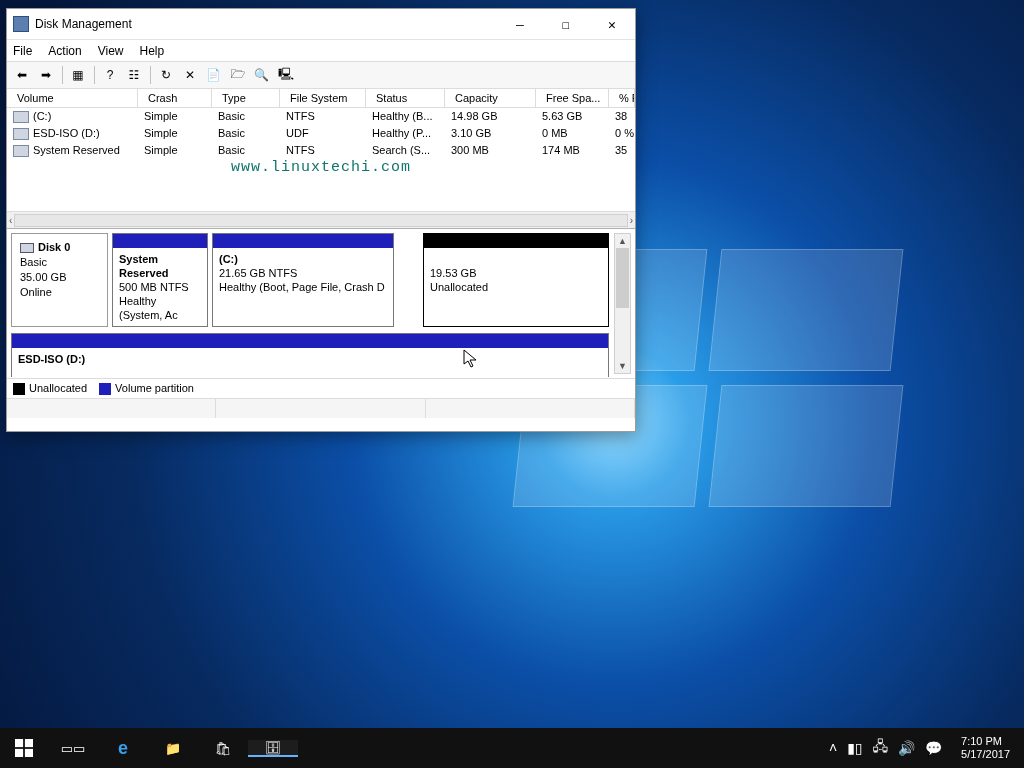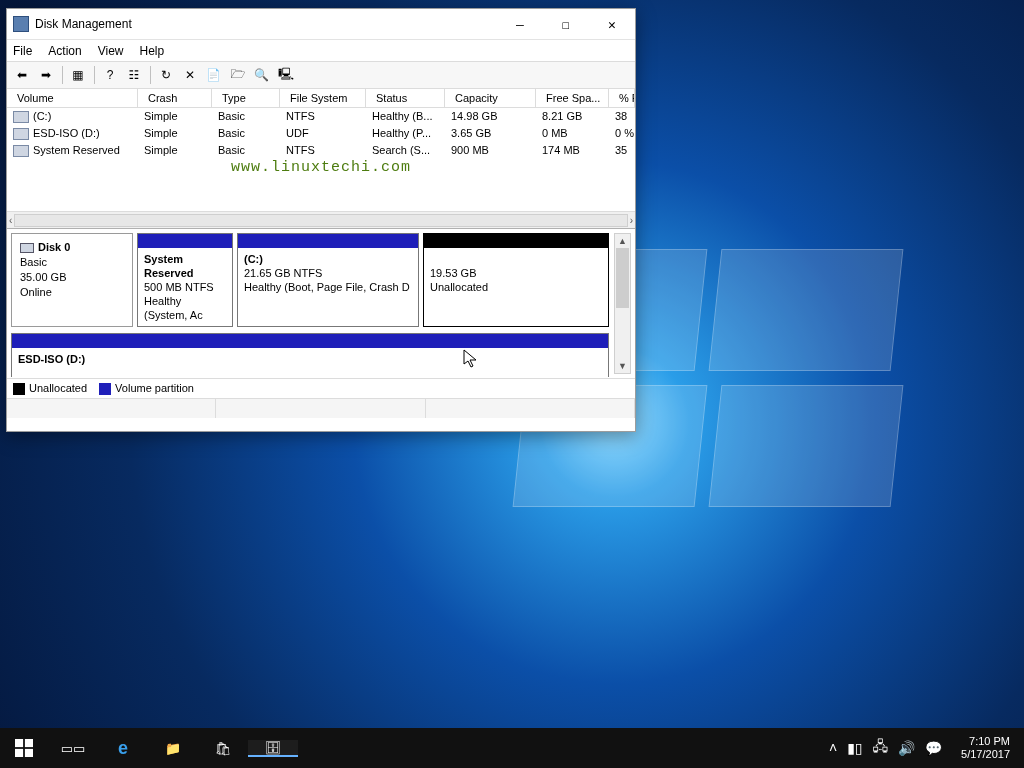--- a/index.html
+++ b/index.html
@@ -17,21 +17,21 @@
 
 
 .taskbar { position:absolute; left:0; bottom:0; width:1024px; height:40px; background:#111; color:#fff; display:flex; align-items:stretch; font-size:13px; }
 .start { width:48px; display:flex; align-items:center; justify-content:center; }
 .start svg { width:18px; height:18px; }
 .search { flex:0 0 342px; background:#2b2b2b; display:flex; align-items:center; padding:0 12px; color:#bdbdbd; }
 .task-icons { display:flex; align-items:center; }
 .task-icons .ti { width:50px; display:flex; align-items:center; justify-content:center; }
 .task-icons .ti.active { border-bottom:2px solid #66b2ff; background:#1d1d1d; }
 .tray { margin-left:auto; display:flex; align-items:center; gap:10px; padding:0 6px; color:#fff; }
-.tray .clock { text-align:right; font-size:11px; line-height:13px; padding:0 8px; }
+.tray .clock { text-align:left; font-size:11px; line-height:13px; padding:0 8px; }
 .tray .glyph { font-size:14px; }
 
 
 .win { position:absolute; left:6px; top:8px; width:630px; height:424px; background:#fff; border:1px solid #9c9c9c; box-shadow:0 4px 18px rgba(0,0,0,.4);}
 .titlebar { height:30px; display:flex; align-items:center; padding:0 0 0 6px; background:#fff; }
 .titlebar .ico { width:16px;height:16px;margin-right:6px;display:inline-block;background:#5a7fb0;border:1px solid #2e4f7d;}
 .titlebar .title { font-size:12px; }
 .winbtns { margin-left:auto; display:flex; }
 .winbtns .wb { width:46px;height:30px;display:flex;align-items:center;justify-content:center;font-size:13px;font-family:Consolas,monospace;}
 
@@ -43,38 +43,38 @@
 
 
 .vol-list { height:122px; overflow:hidden; position:relative; }
 .vol-head { display:flex; background:#fff; border-bottom:1px solid #dcdcdc;}
 .vol-head .vh { font-size:11px; padding:3px 10px; border-right:1px solid #dcdcdc; white-space:nowrap; overflow:hidden; background:#fff;}
 .vol-rows { }
 .vr { display:flex; font-size:11px;}
 .vr .vc { padding:2px 6px; white-space:nowrap; overflow:hidden;}
 .col0{width:131px}.col1{width:74px}.col2{width:68px}.col3{width:86px}.col4{width:79px}.col5{width:91px}.col6{width:73px}.col7{width:26px}
 .vr .vc.col0::before{content:"";display:inline-block;width:14px;height:10px;margin-right:4px;background:#cfd6e2;border:1px solid #7a8aa5;vertical-align:middle;}
-.watermark{position:absolute;left:0;right:0;top:70px;text-align:center;color:#4d7c0f;font-family:"Courier New",monospace;font-size:15px;letter-spacing:1px;}
+.watermark{position:absolute;left:0;right:0;top:70px;text-align:center;color:#0f766e;font-family:"Courier New",monospace;font-size:15px;letter-spacing:1px;}
 
 .hscroll { height:17px; background:#f0f0f0; border-top:1px solid #dcdcdc; display:flex; align-items:center; justify-content:space-between; padding:0 2px; font-size:10px; color:#555;}
 .hscroll .track{flex:1;height:13px;background:#e7e7e7;margin:0 2px;border:1px solid #cfcfcf;}
 
 
 .diskpane { border-top:1px solid #b0b0b0; padding:4px; height:150px; overflow:hidden; background:#fff; position:relative;}
 .disk-row { display:flex; gap:4px; }
 .disk-label { width:122px; border:1px solid #9a9a9a; padding:6px 8px; font-size:11px; line-height:15px;}
 .disk-label b { display:flex; align-items:center; gap:4px; font-size:11px;}
 .disk-label b .dico{width:14px;height:10px;background:#cfd6e2;border:1px solid #556;}
 .parts { flex:1; display:flex; gap:4px;}
 .part { border:1px solid #777; font-size:11px; line-height:14px; position:relative; overflow:hidden;}
 .part .hdr { height:14px; }
 .part .body { padding:4px 6px; background:#fff;}
 .part.primary .hdr{ background:#1f1fb9;}
 .part.unalloc .hdr{ background:#000;}
-.part.unalloc{ border-color:#000;}
+.part.unalloc{ border-color:#000;margin-left:25px;}
 .row2 { margin-top:6px; height:44px; overflow:hidden;}
 .row2 .disk-label{height:58px;}
 .row2 .parts{height:58px;}
 .vscroll { position:absolute; right:4px; top:4px; bottom:4px; width:17px; background:#f0f0f0; border:1px solid #cfcfcf;}
 .vscroll .thumb{position:absolute;left:1px;right:1px;top:14px;height:60px;background:#cdcdcd;}
 .vscroll .arr{position:absolute;left:0;right:0;height:14px;text-align:center;font-size:9px;line-height:14px;color:#555;}
 .vscroll .arr.up{top:0}.vscroll .arr.dn{bottom:0}
 
 .legend { height:20px; border-top:1px solid #dcdcdc; display:flex; align-items:center; gap:12px; padding:0 6px; font-size:11px;}
 .swatch{width:12px;height:12px;display:inline-block;margin-right:4px;vertical-align:middle;}
@@ -142,40 +142,40 @@
       <div class="vh col7">% F</div>
     </div>
     <div class="vol-rows">
       <div class="vr">
         <div class="vc col0">(C:)</div>
         <div class="vc col1">Simple</div>
         <div class="vc col2">Basic</div>
         <div class="vc col3">NTFS</div>
         <div class="vc col4">Healthy (B...</div>
         <div class="vc col5">14.98 GB</div>
-        <div class="vc col6">8.21 GB</div>
+        <div class="vc col6">5.63 GB</div>
         <div class="vc col7">38</div>
       </div>
       <div class="vr">
         <div class="vc col0">ESD-ISO (D:)</div>
         <div class="vc col1">Simple</div>
         <div class="vc col2">Basic</div>
         <div class="vc col3">UDF</div>
         <div class="vc col4">Healthy (P...</div>
-        <div class="vc col5">3.65 GB</div>
+        <div class="vc col5">3.10 GB</div>
         <div class="vc col6">0 MB</div>
         <div class="vc col7">0 %</div>
       </div>
       <div class="vr">
         <div class="vc col0">System Reserved</div>
         <div class="vc col1">Simple</div>
         <div class="vc col2">Basic</div>
         <div class="vc col3">NTFS</div>
         <div class="vc col4">Search (S...</div>
-        <div class="vc col5">900 MB</div>
+        <div class="vc col5">300 MB</div>
         <div class="vc col6">174 MB</div>
         <div class="vc col7">35</div>
       </div>
     </div>
     <div class="watermark">www.linuxtechi.com</div>
   </div>
   <div class="hscroll">
     <span>‹</span>
       <div class="track"></div>
       <span>›</span>

